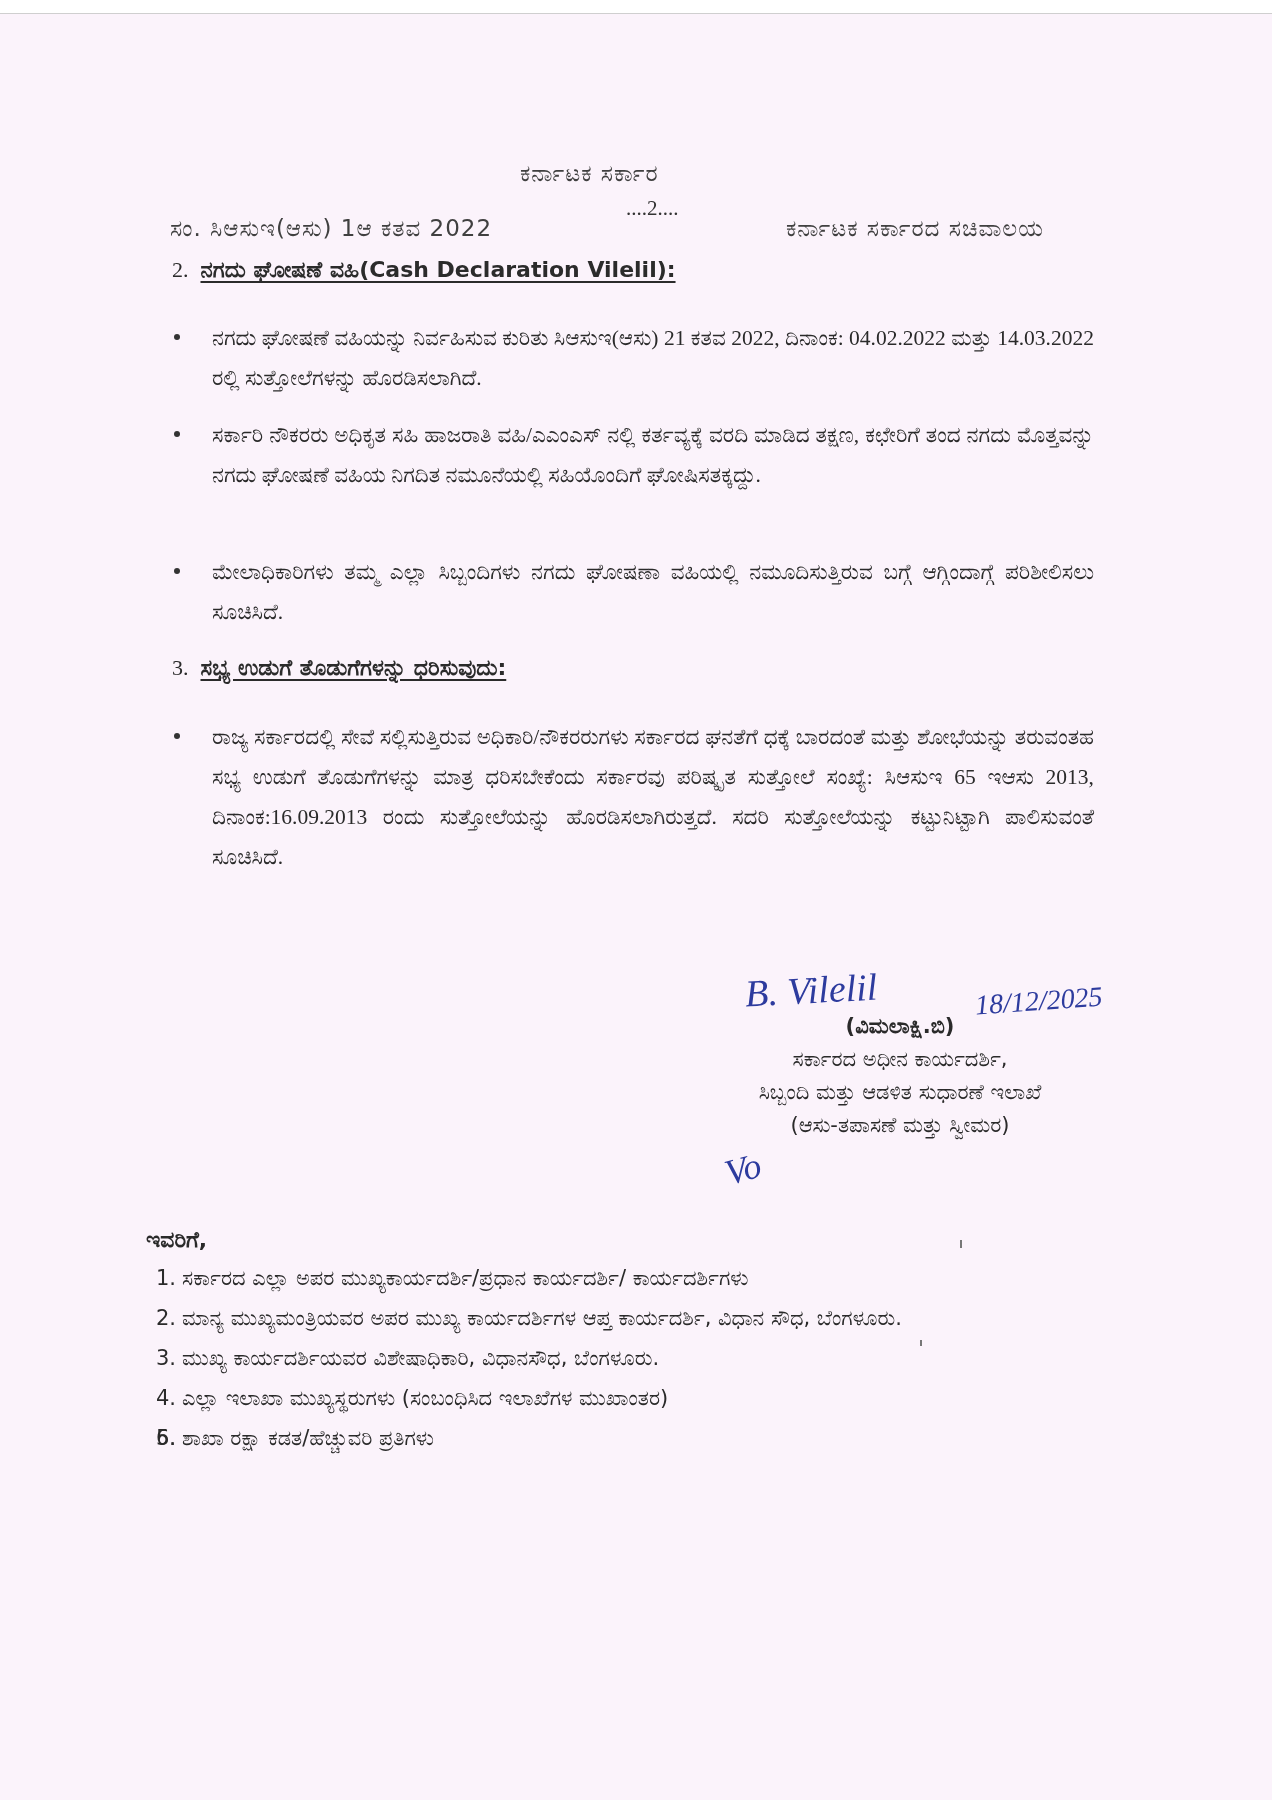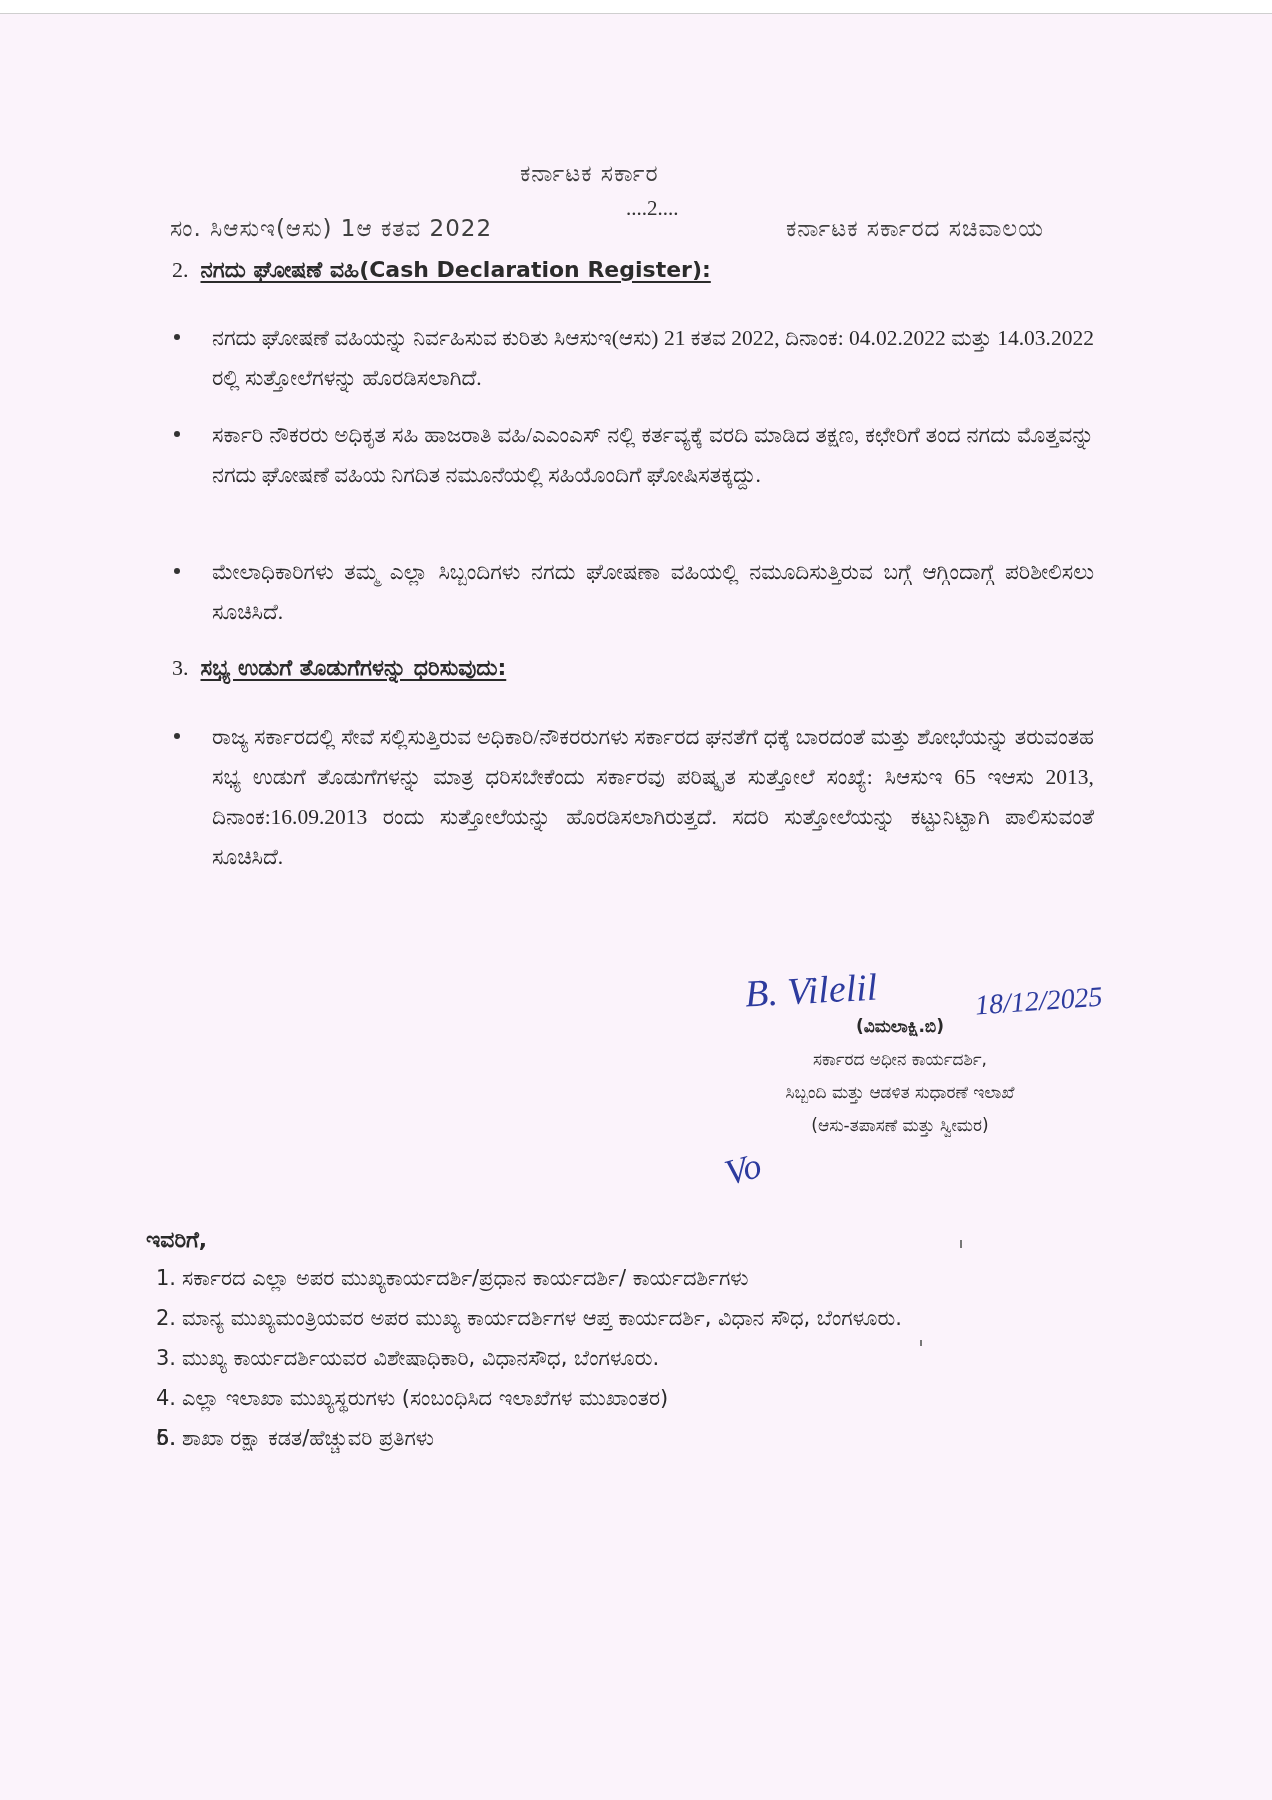--- a/index.html
+++ b/index.html
@@ -14,41 +14,41 @@
   .pagenum { position:absolute; left:626px; top:196px; font-family:"Liberation Serif", serif; font-size:21px; color:#333; }
   .heading { position:absolute; left:172px; font-size:22px; color:#2b2b2b; white-space:nowrap; }
   .heading .num { font-family:"Liberation Serif", serif; margin-right:12px; }
   .heading .title { font-weight:bold; text-decoration:underline; text-underline-offset:4px; }
   .bullet { position:absolute; left:174px; width:920px;font-family:Liberation Serif, serif; }
   .bullet .dot { position:absolute; left:0; top:16px; width:6px; height:6px; border-radius:50%; background:#333; }
   .bullet .txt { margin-left:38px; font-size:21.5px; line-height:40px; text-align:justify; }
   .sig { position:absolute; left:745px; top:968px; font-family:"Liberation Serif", serif; font-style:italic; color:#2d3b9e; font-size:38px; white-space:nowrap; transform:rotate(-3deg); }
   .sigdate { position:absolute; left:975px; top:985px; font-family:"Liberation Serif", serif; font-style:italic; color:#2d3b9e; font-size:28px; transform:rotate(-4deg); }
   .initials { position:absolute; left:725px; top:1148px; color:#2d3b9e; font-family:"Liberation Serif", serif; font-style:italic; font-size:36px; transform:rotate(-15deg); }
-  .signblock { position:absolute; left:680px; top:1010px; width:440px; text-align:center; font-size:17px; line-height:33px; }
+  .signblock { position:absolute; left:680px; top:1010px; width:440px; text-align:center; font-size:21px; line-height:33px; }
   .signblock .name { font-weight:bold; }
   .recip-title { position:absolute; left:146px; top:1227px; font-size:22px; font-weight:bold; }
   .recip-list { position:absolute; left:156px; top:1258px; width:950px; font-size:21px; line-height:40px; }
   .recip-item { position:relative; padding-left:26px; }
   .recip-item .n { position:absolute; left:0; top:0; }
   .speck { position:absolute; width:2px; height:8px; background:#777; }
 </style>
 </head>
 <body>
 
 <div class="topstrip"></div>
 
 <div class="ghost" style="left:520px;top:160px;">ಕರ್ನಾಟಕ ಸರ್ಕಾರ</div>
 <div class="ghost" style="left:170px;top:215px;">ಸಂ. ಸಿಆಸುಇ(ಆಸು) 1ಆ ಕತವ 2022</div>
 <div class="ghost" style="left:780px;top:215px;margin-left:6px;">ಕರ್ನಾಟಕ ಸರ್ಕಾರದ ಸಚಿವಾಲಯ</div>
 
 <div class="pagenum">....2....</div>
 
 <div class="heading" style="top:257px;">
-  <span class="num">2.</span><span class="title">ನಗದು ಘೋಷಣೆ ವಹಿ(Cash Declaration Register):</span>
+  <span class="num">2.</span><span class="title">ನಗದು ಘೋಷಣೆ ವಹಿ(Cash Declaration Vilelil):</span>
 </div>
 <div class="bullet" style="top:318px;">
   <span class="dot"></span>
   <div class="txt">ನಗದು ಘೋಷಣೆ ವಹಿಯನ್ನು ನಿರ್ವಹಿಸುವ ಕುರಿತು ಸಿಆಸುಇ(ಆಸು) 21 ಕತವ 2022, ದಿನಾಂಕ: 04.02.2022 ಮತ್ತು 14.03.2022 ರಲ್ಲಿ ಸುತ್ತೋಲೆಗಳನ್ನು ಹೊರಡಿಸಲಾಗಿದೆ.</div>
 </div>
 <div class="bullet" style="top:415px;">
   <span class="dot"></span>
   <div class="txt">ಸರ್ಕಾರಿ ನೌಕರರು ಅಧಿಕೃತ ಸಹಿ ಹಾಜರಾತಿ ವಹಿ/ಎಎಂಎಸ್ ನಲ್ಲಿ ಕರ್ತವ್ಯಕ್ಕೆ ವರದಿ ಮಾಡಿದ ತಕ್ಷಣ, ಕಛೇರಿಗೆ ತಂದ ನಗದು ಮೊತ್ತವನ್ನು ನಗದು ಘೋಷಣೆ ವಹಿಯ ನಿಗದಿತ ನಮೂನೆಯಲ್ಲಿ ಸಹಿಯೊಂದಿಗೆ ಘೋಷಿಸತಕ್ಕದ್ದು.</div>
 </div>
 <div class="bullet" style="top:552px;">

